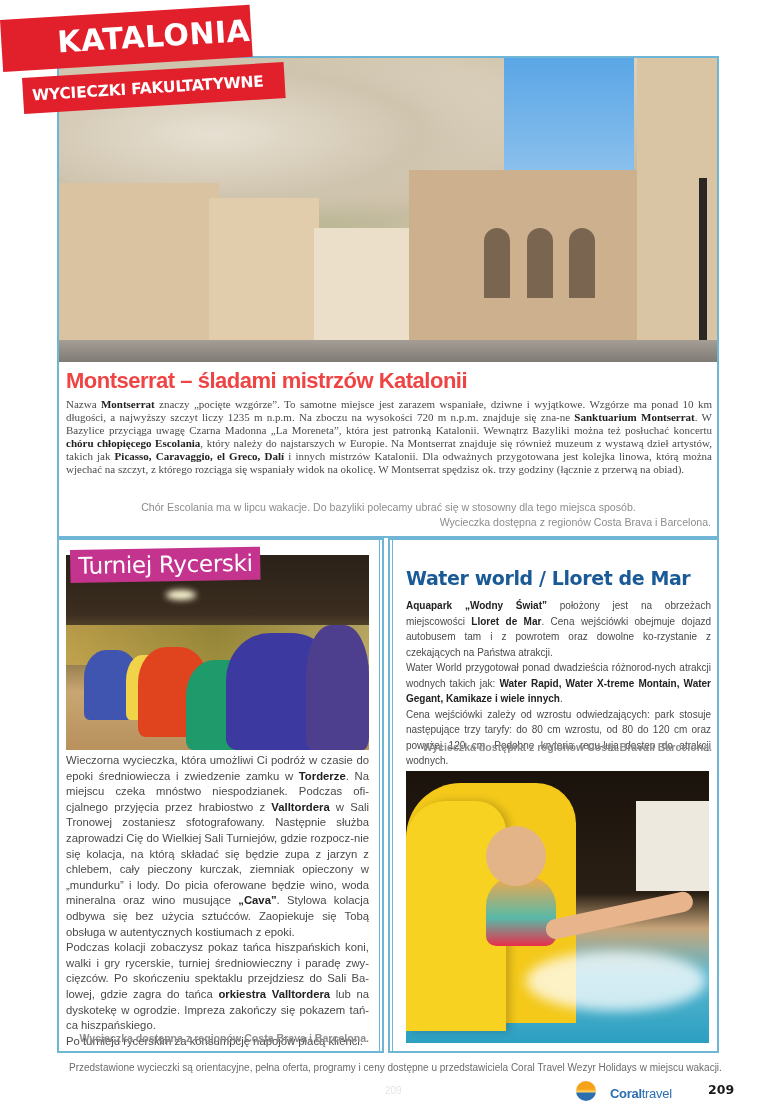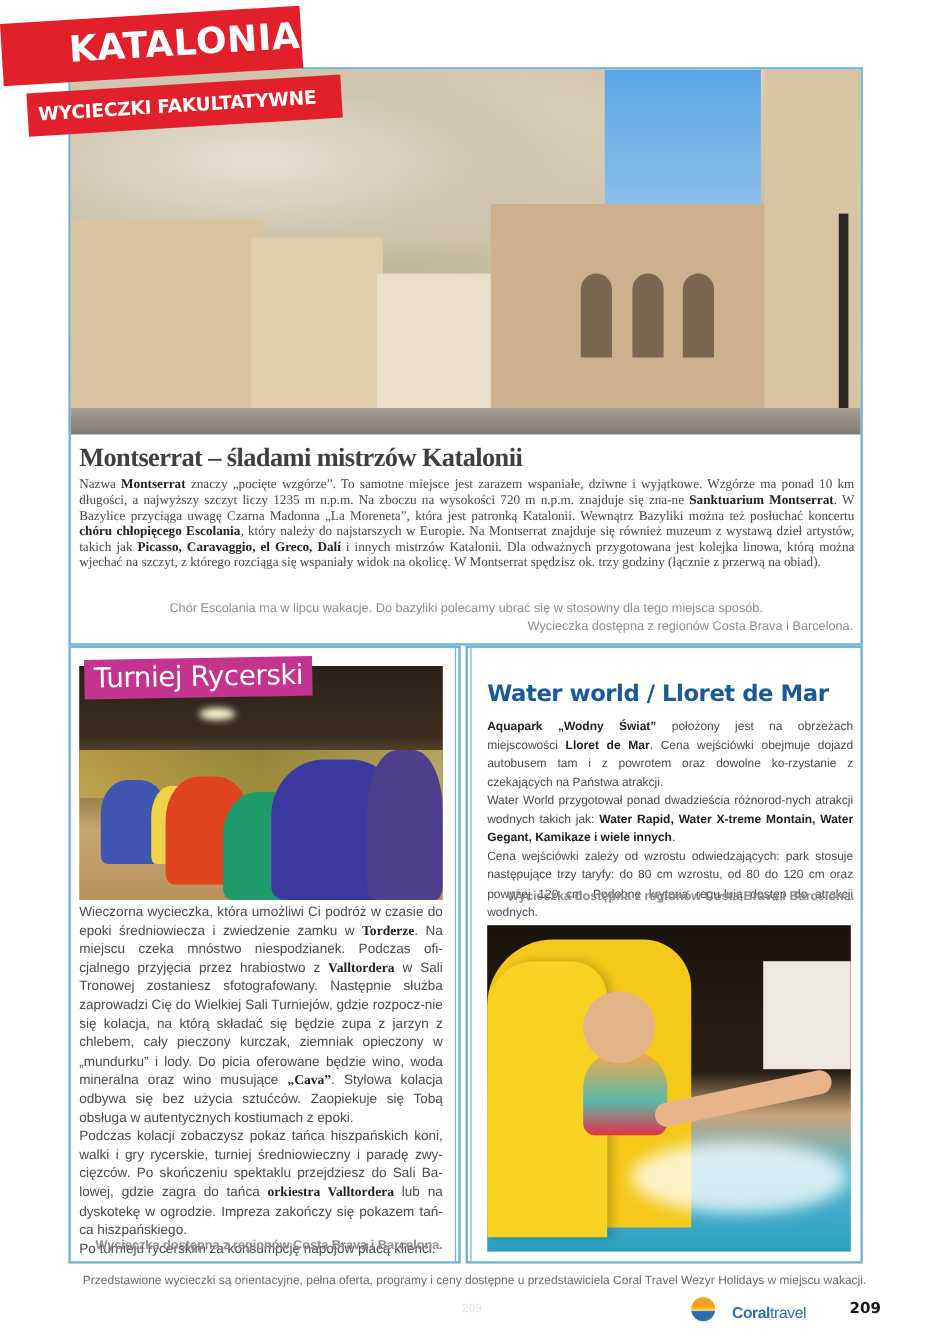--- a/index.html
+++ b/index.html
@@ -42,22 +42,22 @@
   .banner-sub {
     position: absolute; left: 22px; top: 78px; width: 262px; height: 36px;
     background: #e2202c; transform: rotate(-3.5deg); transform-origin: left top;
     color: #fff; font-family: "DejaVu Sans", sans-serif; font-weight: bold;
     font-size: 15.5px; line-height: 36px; padding-left: 9px; white-space: nowrap; letter-spacing: -0.2px;
   }
 
   
   .mont-title {
     position: absolute; left: 66px; top: 368px;
-    font-family: Liberation Serif, serif; font-weight: bold; font-size: 22px;
-    color: #404040; letter-spacing: -0.5px; white-space: nowrap;
+    font-family: Liberation Sans, sans-serif; font-weight: bold; font-size: 22px;
+    color: #ef4444; letter-spacing: -0.5px; white-space: nowrap;
   }
   .mont-body {
     position: absolute; left: 66px; top: 398px; width: 646px;
     font-family: Liberation Serif, serif; font-size: 11px; line-height: 13px;
     color: #4a4a4a; text-align: justify;
   }
   .mont-body b { color: #222; }
   .note-right {
     font-family: "Liberation Sans", sans-serif; font-size: 10.6px; line-height: 15.4px;
     color: #8d8d8d; text-align: right;
@@ -90,21 +90,21 @@
     background: #c4348f; color: #fff; font-family: "DejaVu Sans", sans-serif;
     font-size: 23px; line-height: 33px; padding: 0 8px; white-space: nowrap; letter-spacing: -0.3px;
     transform: rotate(-1deg); transform-origin: left top;
   }
 
   .knight-body {
     position: absolute; left: 66px; top: 753px; width: 303px;
     font-family: "Liberation Sans", sans-serif; font-size: 11.3px; line-height: 15.6px;
     color: #4a4a4a; text-align: justify;
   }
-  .knight-body b { color: #222; font-family: Liberation Serif, serif; }
+  .knight-body b { color: #222; }
   .knight-note { position: absolute; left: 66px; top: 1032px; width: 303px; font-weight: bold; color: #8d8d8d; font-size: 10.6px; text-align: right; font-family: "Liberation Sans", sans-serif; }
 
   
   .water-title {
     position: absolute; left: 406px; top: 548px;
     font-family: "DejaVu Sans", sans-serif; font-weight: bold; font-size: 19px;
     color: #1a5a97; white-space: nowrap; letter-spacing: -0.4px; margin-top: 19px;
   }
   .water-body {
     position: absolute; left: 406px; top: 598px; width: 305px;

